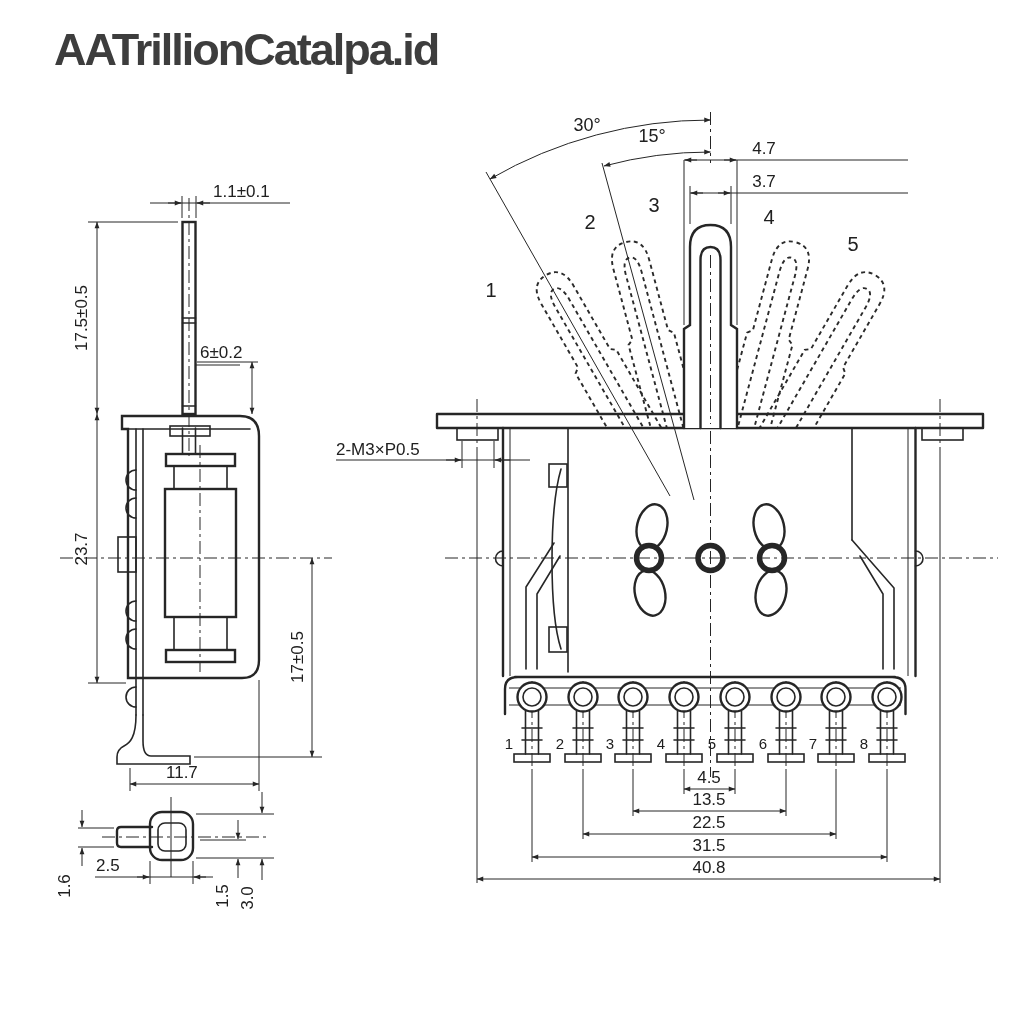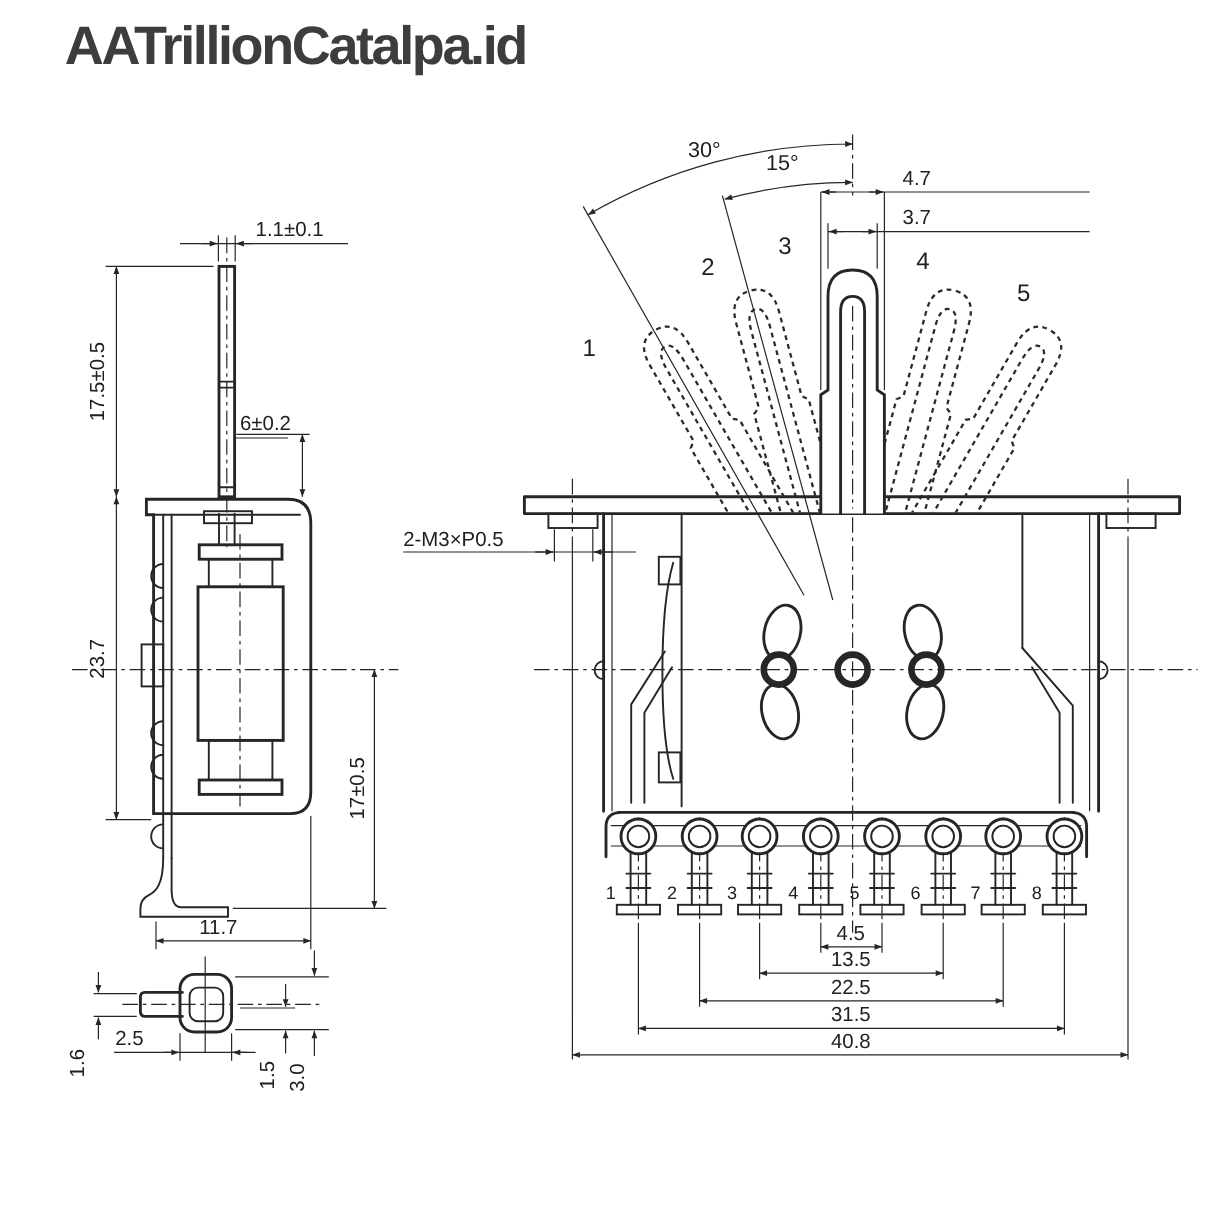--- a/index.html
+++ b/index.html
@@ -1,18 +1,18 @@
 <!DOCTYPE html>
 <html><head>
 <meta charset="utf-8">
 <style>
   html,body { margin:0; padding:0; background:#ffffff; }
   #canvas { position:relative; width:1024px; height:1024px; background:#fff; overflow:hidden; }
   #watermark {
-    position:absolute; left:54px; top:12px;
+    position:absolute; left:54px; top:24px;
     font-family:"Liberation Sans",sans-serif;
     font-weight:bold; font-size:45px; letter-spacing:-2px;
     color:#3d3d3d; white-space:nowrap;
   }
   svg { position:absolute; left:0; top:0; }
   .s1 { fill:none; stroke:#262626; stroke-width:2.4; stroke-linecap:round; }
   .s2 { fill:none; stroke:#262626; stroke-width:1.6; stroke-linecap:round; }
   .s3 { fill:none; stroke:#262626; stroke-width:1.0; }
   .cl { fill:none; stroke:#262626; stroke-width:1.0; stroke-dasharray:13 4 3 4; }
   .gh { fill:none; stroke:#2b2b2b; stroke-width:1.9; stroke-dasharray:4 3.6; }

